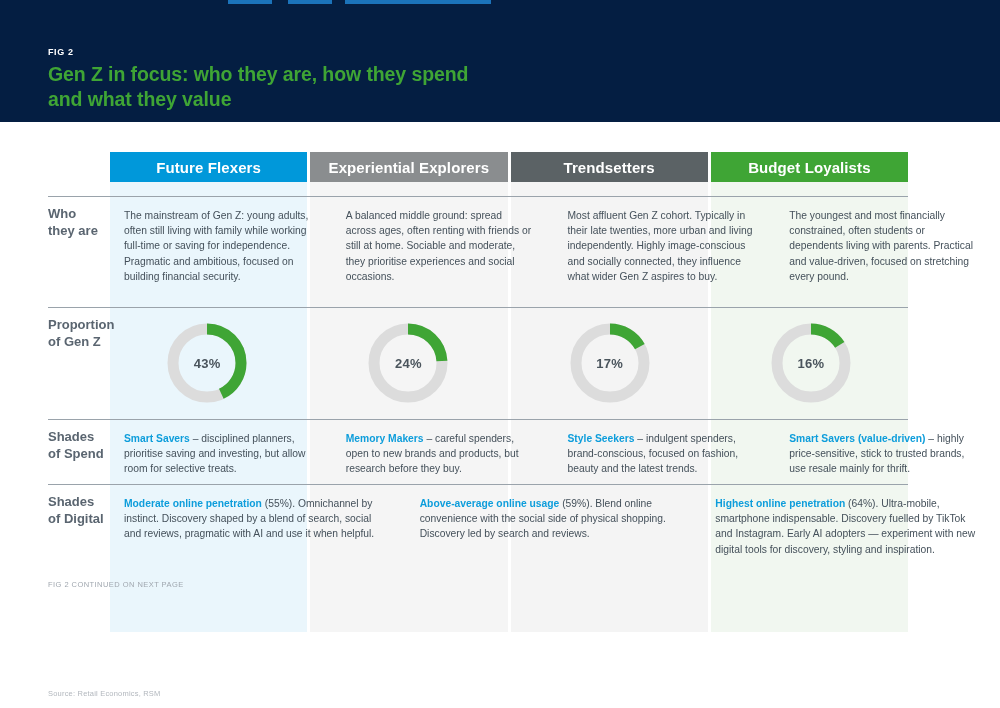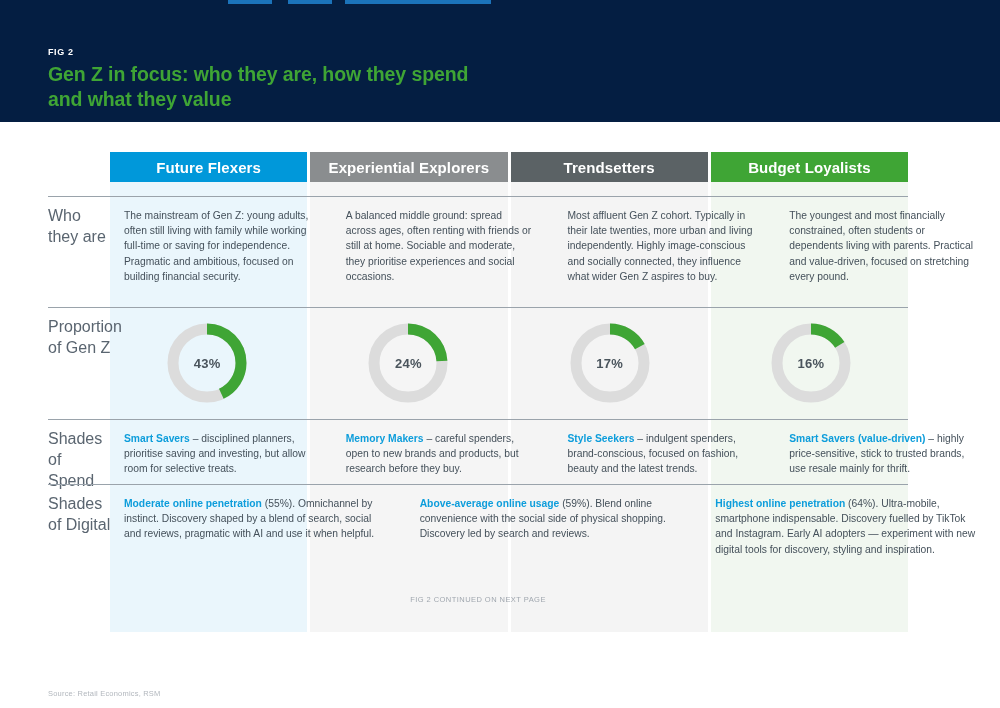--- a/index.html
+++ b/index.html
@@ -42,21 +42,21 @@
   .header-title .l2 { display: block; }
 
   
   .table {
     position: absolute;
     left: 48px; top: 152px;
     width: 860px;
   }
   .row-label {
     position: absolute;
-    font-size: 16px; line-height: 1.3; font-weight: normal;
+    font-size: 13px; line-height: 1.3; font-weight: bold;
     color: #5a6570;
     width: 64px;
   }
 
   
   .head-row {
     position: absolute; left: 62px; top: 0;
     width: 798px; height: 30px;
     display: flex; gap: 3px;
   }
@@ -118,22 +118,22 @@
   .donut svg { display: block; transform: rotate(-90deg); }
   .donut .val {
     position: absolute; left: 0; top: 0;
     width: 88px; height: 88px;
     display: flex; align-items: center; justify-content: center;
     font-size: 13px; font-weight: bold; color: #4a545c;
     letter-spacing: .2px;
   }
 
   .continued {
-    position: absolute; left: 48px; top: 595px;
-    width: 860px; text-align: center;
+    position: absolute; left: 48px; top: 580px;
+    width: 860px; text-align: left;
     font-size: 7.5px; letter-spacing: .45px; color: #a0a7af;
   }
   .source {
     position: absolute; left: 48px; top: 689px;
     font-size: 7.5px; color: #b2b7bd; letter-spacing: .2px;
   }
 </style>
 </head>
 <body>
 

